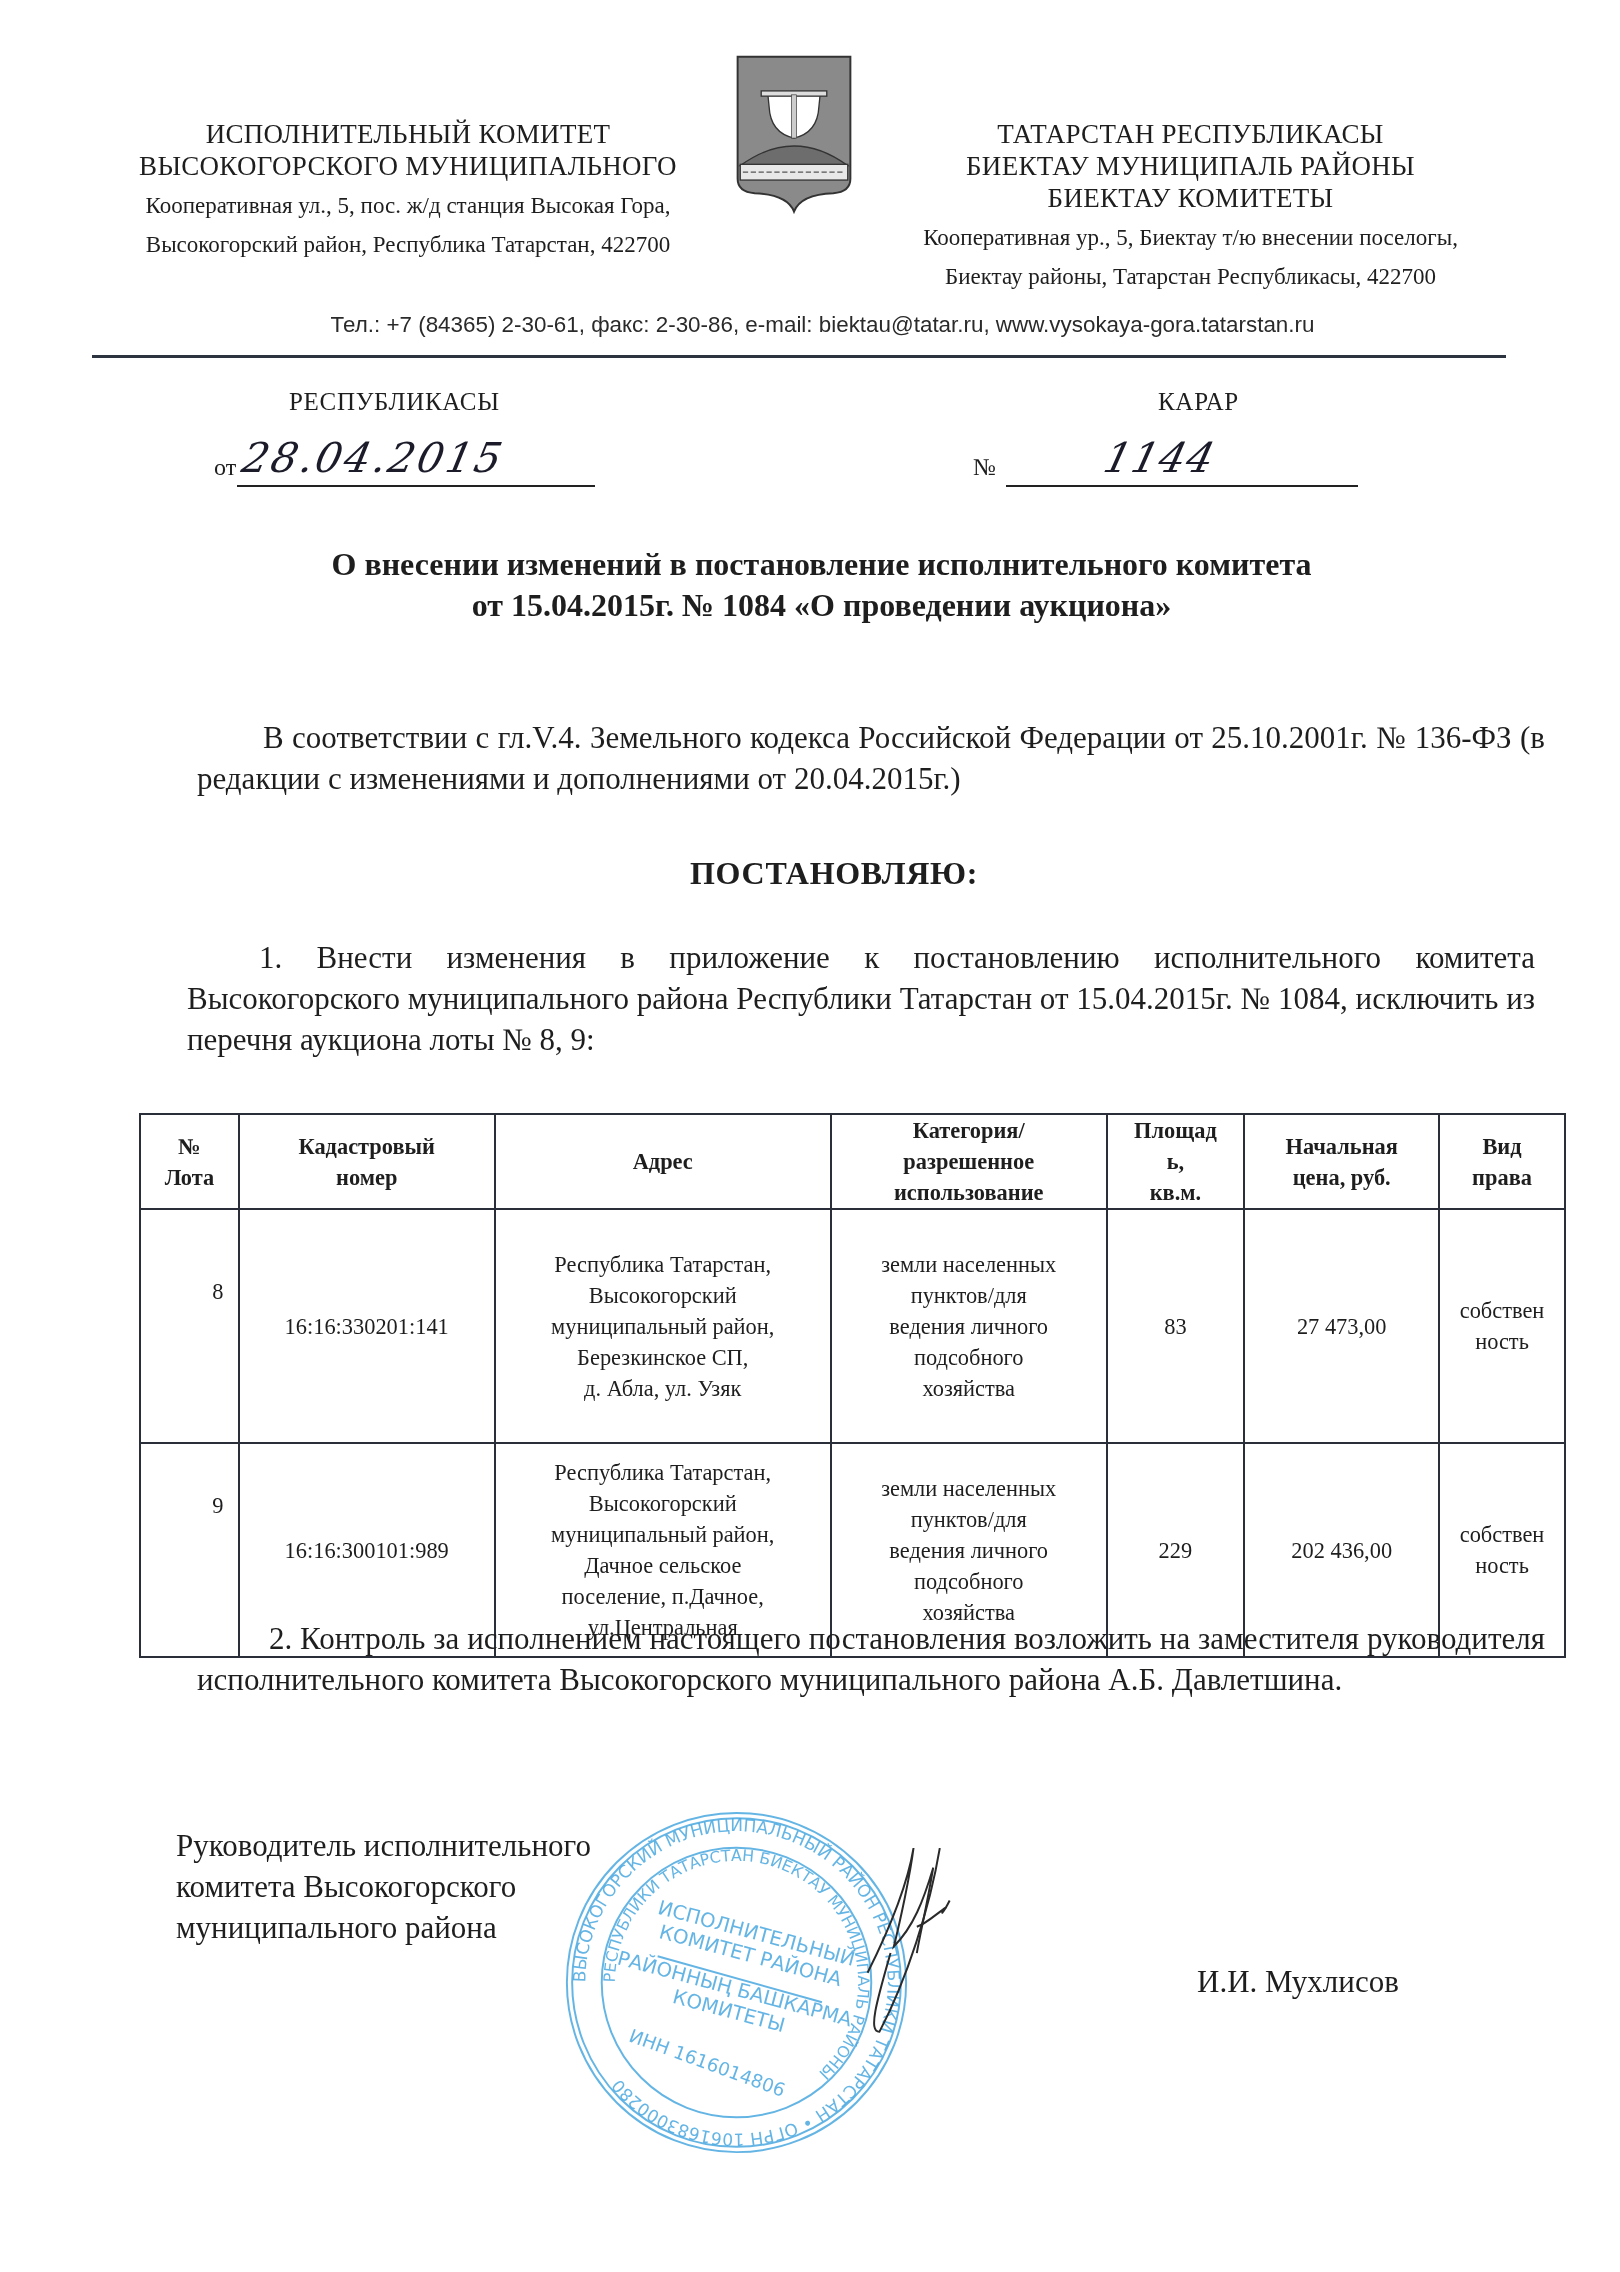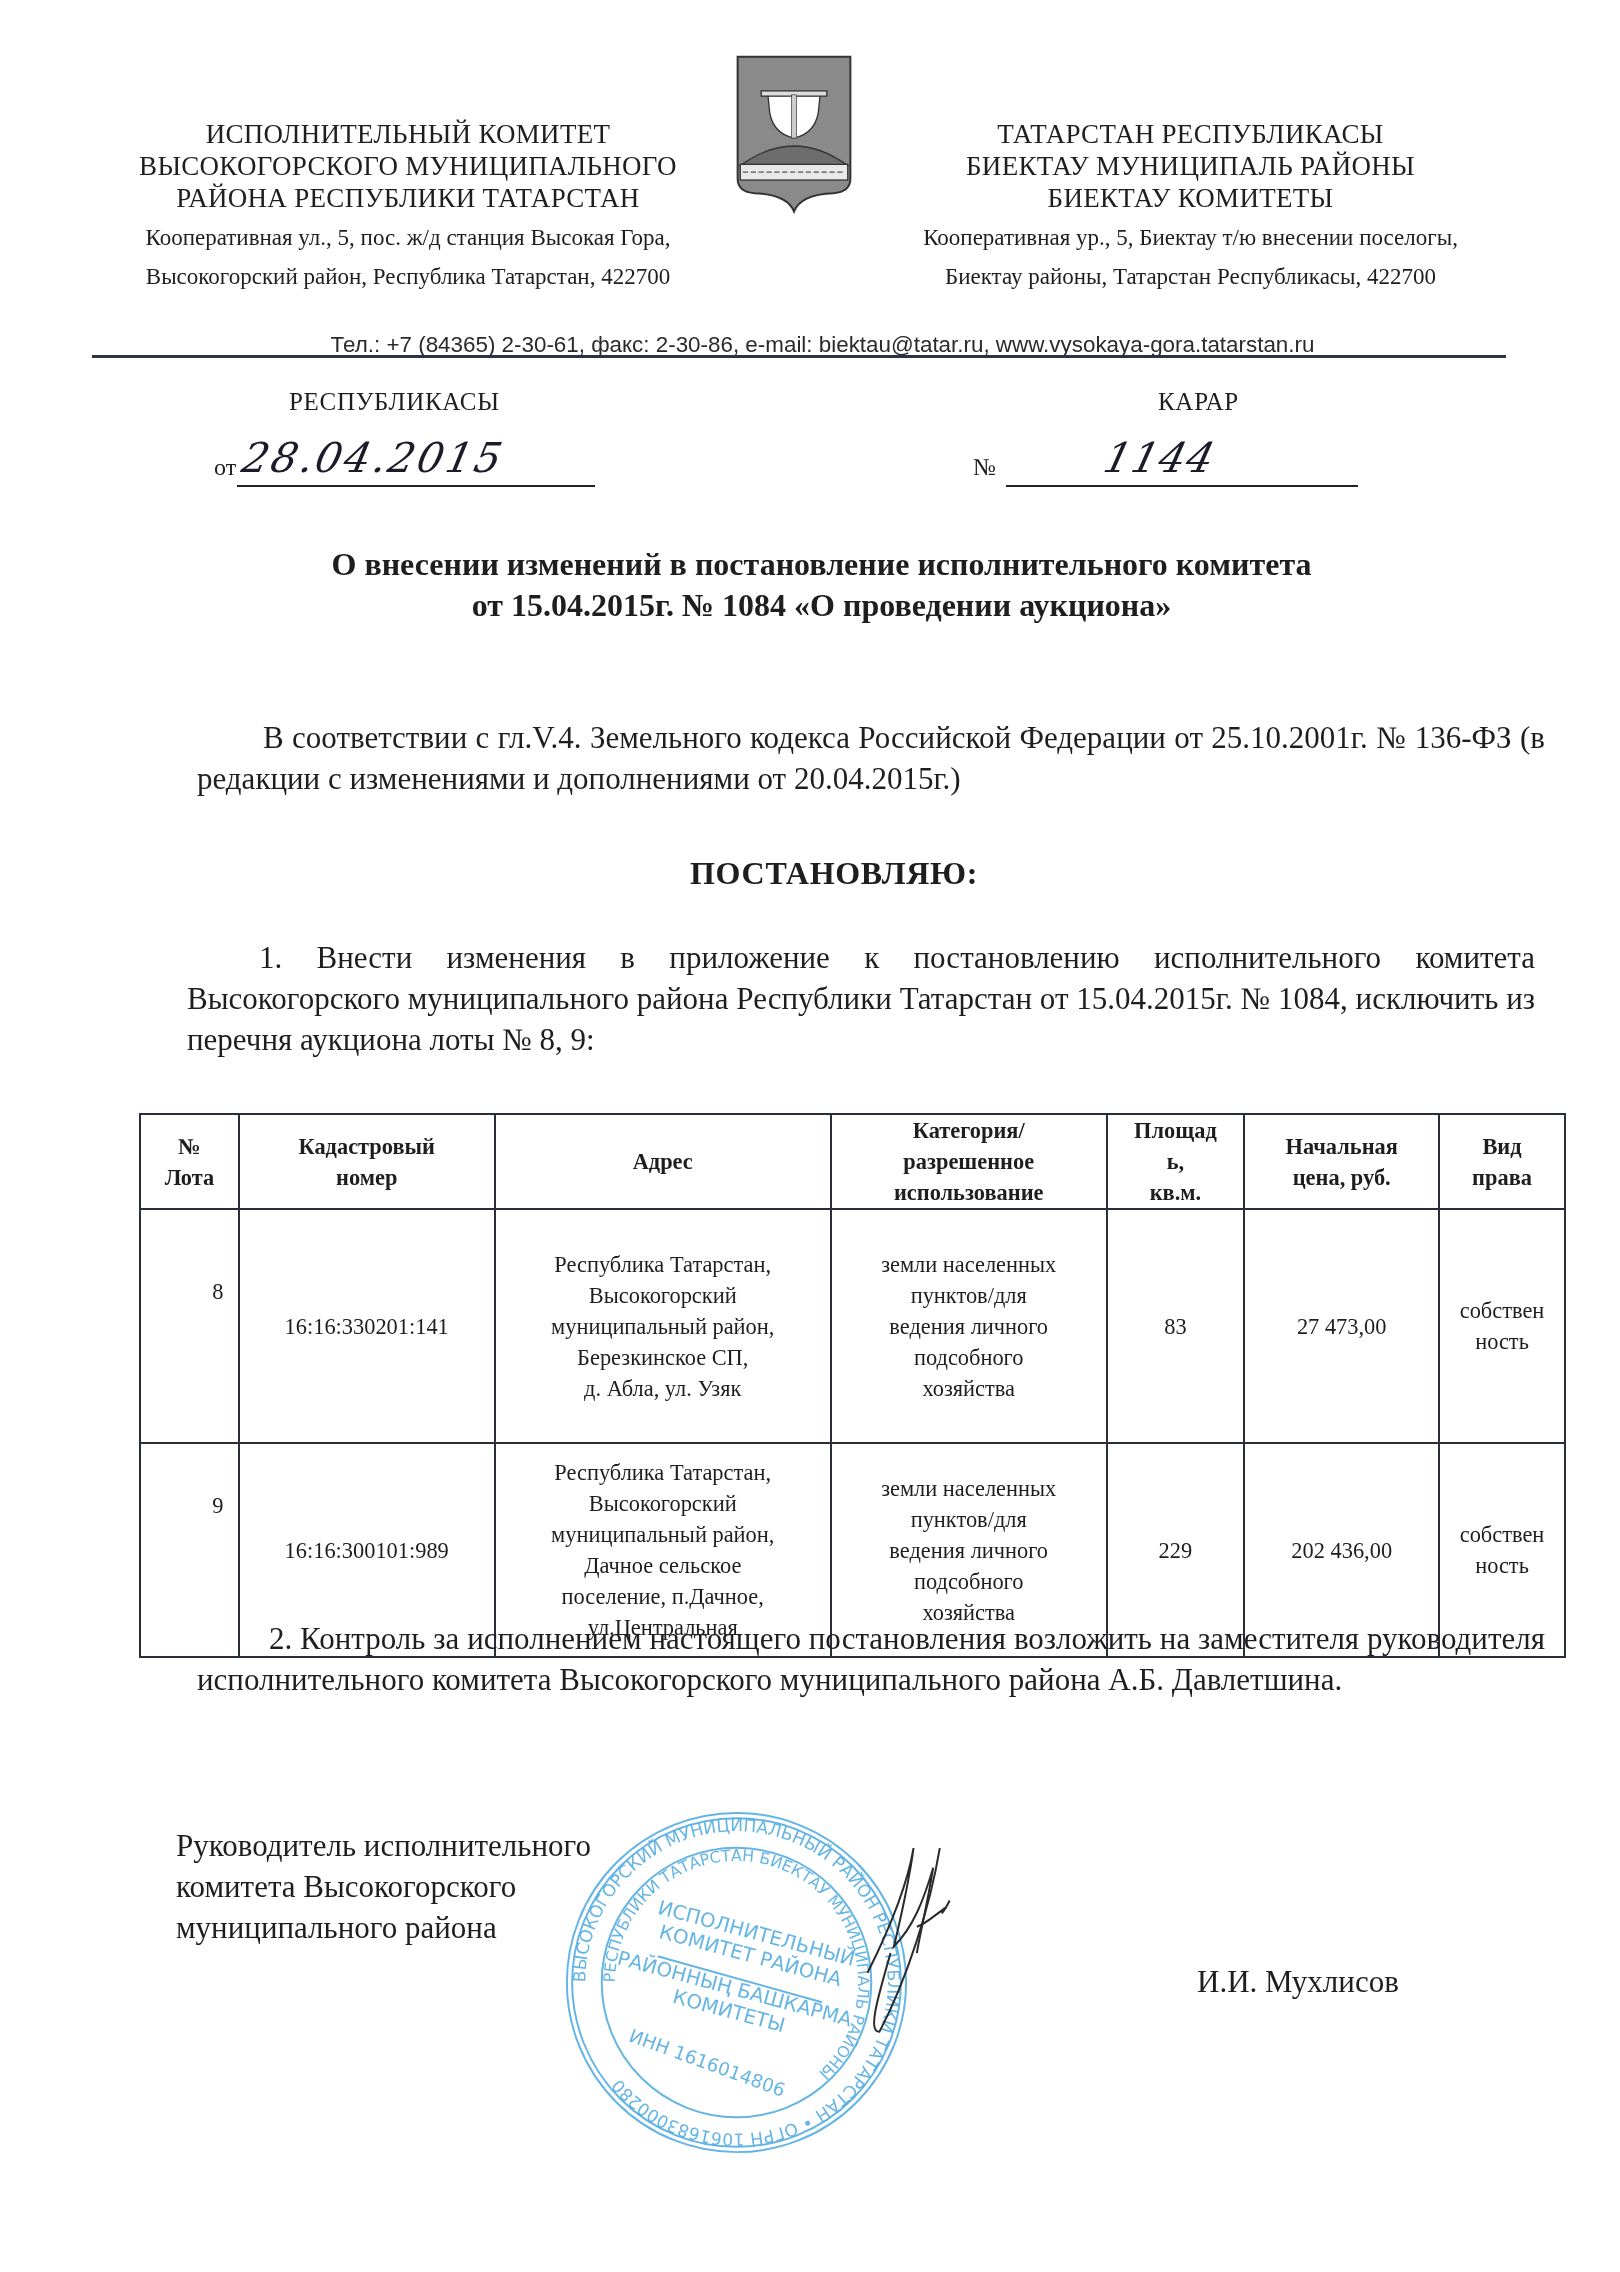--- a/index.html
+++ b/index.html
@@ -12,21 +12,21 @@
 
   
   .hdr-title { font-size: 27px; line-height: 32px; letter-spacing: 0.3px; }
   .hdr-addr { font-size: 23px; line-height: 30px; }
   .hdr-left { left: 79px; top: 118px; width: 658px; }
   .hdr-right { left: 829px; top: 118px; width: 723px; }
   .hdr-left .hdr-addr, .hdr-right .hdr-addr { margin-top: 9.2px; }
 
   .emblem { left: 735px; top: 54px; width: 118px; height: 161px; }
 
-  .contacts { left: 99px; top: 312px; width: 1447px; font-size: 22.4px; font-family: "Liberation Sans", "DejaVu Sans", sans-serif; color:#2a2a2a;margin-top:20px; }
+  .contacts { left: 99px; top: 312px; width: 1447px; font-size: 22.4px; font-family: "Liberation Sans", "DejaVu Sans", sans-serif; color:#2a2a2a; }
   .rule { left: 92px; top: 355px; width: 1414px; height: 2.6px; background: #2c3440; }
 
   .doc-type { font-size: 25px; letter-spacing: 0.7px; }
   .lbl-post { left: 289px; top: 388px; }
   .lbl-karar { left: 1121px; top: 388px; margin-left: 37px; }
 
   .date-row { left: 214px; top: 447px; font-size: 24px; }
   .date-line { left: 237px; top: 485px; width: 358px; height: 2px; background:#222; }
   .date-hand { left: 243px; top: 434px; font-family: "DejaVu Serif", serif; font-style: italic; font-size: 41px; letter-spacing: 2.6px; color:#1b1b2a; transform: skewX(-12deg); }
   .num-sym { left: 973px; top: 454px; font-size: 24px; }
@@ -65,21 +65,20 @@
   <rect x="40" y="56" width="100" height="8" fill="#ddd" stroke="#333" stroke-width="2"></rect>
   <rect x="86" y="62" width="8" height="66" fill="#ccc" stroke="#333" stroke-width="1"></rect>
   <path d="M8 170 Q90 110 172 170 Z" fill="#6d6d6d" stroke="#333" stroke-width="2"></path>
   <rect x="8" y="168" width="164" height="24" fill="#e8e8e8" stroke="#333" stroke-width="2"></rect>
   <path d="M12 180 h156" stroke="#555" stroke-width="2" stroke-dasharray="8 4"></path>
 </svg>
 
 <div class="abs hdr-left center">
   <div class="hdr-title">ИСПОЛНИТЕЛЬНЫЙ КОМИТЕТ</div>
   <div class="hdr-title">ВЫСОКОГОРСКОГО МУНИЦИПАЛЬНОГО</div>
-  <div class="hdr-title">РАЙОНА РЕСПУБЛИКИ ТАТАРСТАН</div>
   <div class="hdr-addr">Кооперативная ул., 5, пос. ж/д станция Высокая Гора,</div>
   <div class="hdr-addr">Высокогорский район, Республика Татарстан, 422700</div>
 </div>
 
 <div class="abs hdr-right center">
   <div class="hdr-title">ТАТАРСТАН РЕСПУБЛИКАСЫ</div>
   <div class="hdr-title">БИЕКТАУ МУНИЦИПАЛЬ РАЙОНЫ</div>
   <div class="hdr-title">БИЕКТАУ КОМИТЕТЫ</div>
   <div class="hdr-addr">Кооперативная ур., 5, Биектау т/ю внесении поселогы,</div>
   <div class="hdr-addr">Биектау районы, Татарстан Республикасы, 422700</div>

